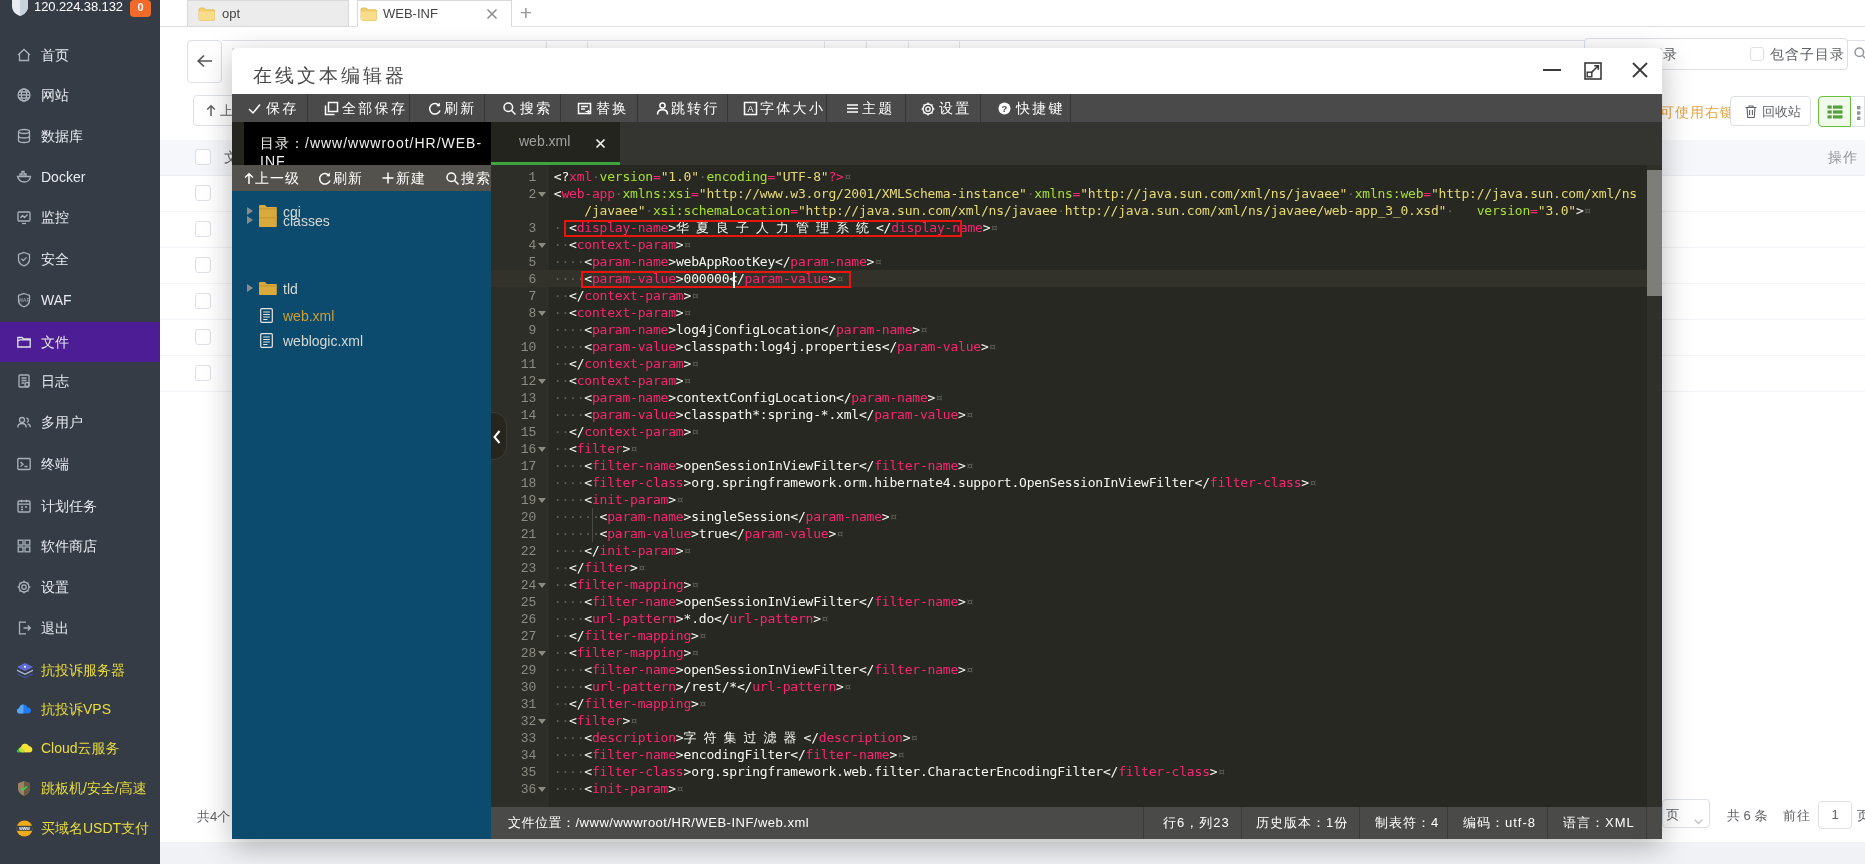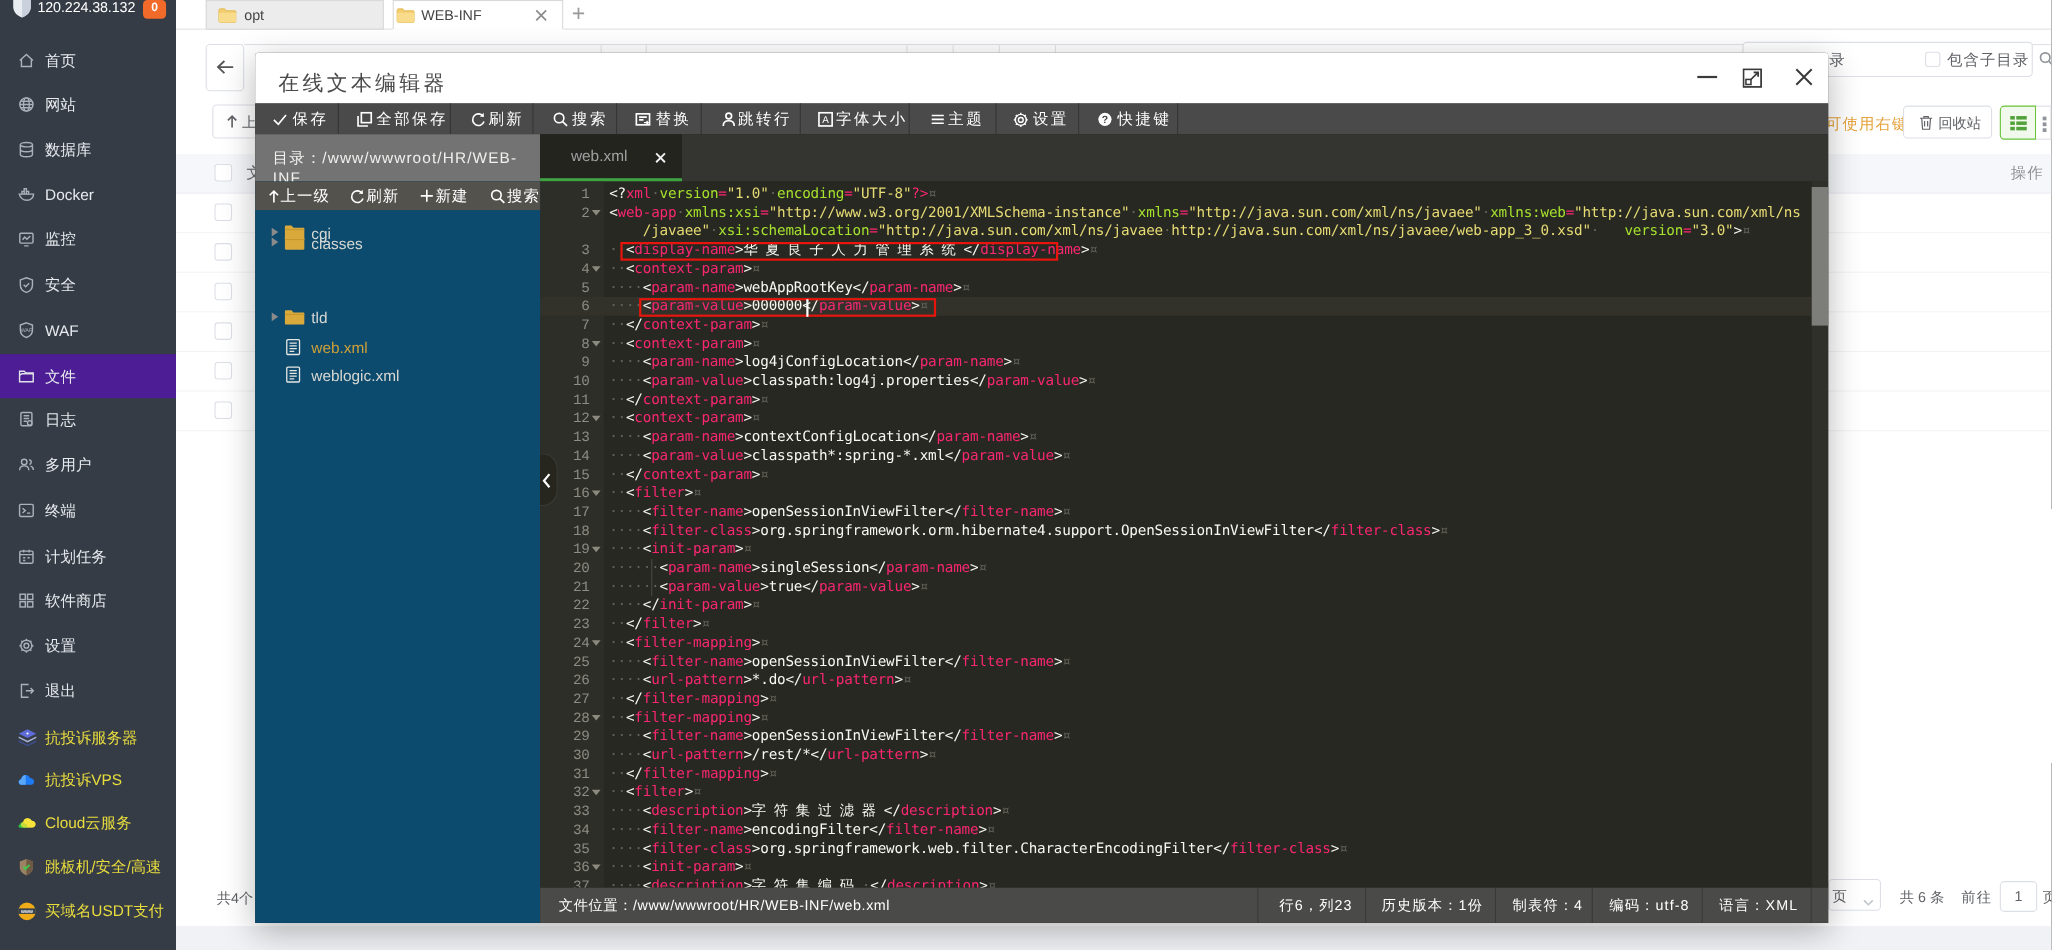--- a/index.html
+++ b/index.html
@@ -25,21 +25,21 @@
 .btn{position:absolute;border:1px solid #dcdfe6;border-radius:4px;background:#fff;color:#606266}
 .gy{color:#606266;font-size:14px}
 
 #modal{position:absolute;left:232px;top:48px;width:1430px;height:791px;z-index:10;box-shadow:0 8px 30px rgba(0,0,0,.28);background:#262621;border-radius:3px 3px 0 0}
 #mhead{position:absolute;left:0;top:0;width:1430px;height:46px;background:#fff;border-radius:3px 3px 0 0}
 #mtitle{position:absolute;left:21px;top:15px;font-size:19px;color:#4a4a4a;letter-spacing:3px}
 #mtool{position:absolute;left:0;top:46px;width:1430px;height:28px;background:#4a4a4a}
 #mtool .sep{position:absolute;top:0;width:1px;height:28px;background:#353535}
 #mtool .lb{position:absolute;top:4px;height:20px;line-height:20px;font-size:14px;color:#fff;letter-spacing:2.3px}
 #mtool svg{display:block}
-#mrow2l{position:absolute;left:0;top:74px;width:259px;height:43px;background:#737373;color:#f0f0ee}
+#mrow2l{position:absolute;left:12px;top:74px;width:259px;height:43px;background:#000000;color:#f0f0ee}
 #mrow2r{position:absolute;left:259px;top:74px;width:1171px;height:43px;background:#343431}
 #mtab{position:absolute;left:0;top:0;width:129px;height:40px;background:#24241f;color:#a0a0a0;font-size:14px}
 #mtabg{position:absolute;left:0;top:40px;width:129px;height:3px;background:#3ea441}
 #mleft{position:absolute;left:0;top:117px;width:259px;height:674px;background:#0c4a6e}
 #msub{position:absolute;left:0;top:0;width:259px;height:26px;background:#54524d;color:#fff;font-size:14px}
 #msub .lb{position:absolute;top:3px;height:20px;line-height:20px;font-size:14px;color:#fff;letter-spacing:1px}
 #msub svg{display:block}
 .titem{position:absolute;left:0;width:259px;height:26px;color:#d8d8d2;font-size:14px}
 .titem .ar{position:absolute;left:15px;top:8px;width:0;height:0;border-left:6px solid #8b8b8b;border-top:4.5px solid transparent;border-bottom:4.5px solid transparent}
 .titem .lb{position:absolute;left:51px;top:3px;line-height:20px;font-size:14px}
@@ -477,21 +477,20 @@
 <div class="r"><span class="n">27</span><span class="f"></span><code><span class="d">··</span><span class="b">&lt;/</span><span class="t">filter-mapping</span><span class="b">&gt;</span><span class="d">¤</span></code></div>
 <div class="r"><span class="n">28</span><span class="f"><i class="tri"></i></span><code><span class="d">··</span><span class="b">&lt;</span><span class="t">filter-mapping</span><span class="b">&gt;</span><span class="d">¤</span></code></div>
 <div class="r"><span class="n">29</span><span class="f"></span><code><span class="d">····</span><span class="b">&lt;</span><span class="t">filter-name</span><span class="b">&gt;</span><span class="w">openSessionInViewFilter</span><span class="b">&lt;/</span><span class="t">filter-name</span><span class="b">&gt;</span><span class="d">¤</span></code></div>
 <div class="r"><span class="n">30</span><span class="f"></span><code><span class="d">····</span><span class="b">&lt;</span><span class="t">url-pattern</span><span class="b">&gt;</span><span class="w">/rest/*</span><span class="b">&lt;/</span><span class="t">url-pattern</span><span class="b">&gt;</span><span class="d">¤</span></code></div>
 <div class="r"><span class="n">31</span><span class="f"></span><code><span class="d">··</span><span class="b">&lt;/</span><span class="t">filter-mapping</span><span class="b">&gt;</span><span class="d">¤</span></code></div>
 <div class="r"><span class="n">32</span><span class="f"><i class="tri"></i></span><code><span class="d">··</span><span class="b">&lt;</span><span class="t">filter</span><span class="b">&gt;</span><span class="d">¤</span></code></div>
 <div class="r"><span class="n">33</span><span class="f"></span><code><span class="d">····</span><span class="b">&lt;</span><span class="t">description</span><span class="b">&gt;</span><span class="k">字符集过滤器</span><span class="b">&lt;/</span><span class="t">description</span><span class="b">&gt;</span><span class="d">¤</span></code></div>
 <div class="r"><span class="n">34</span><span class="f"></span><code><span class="d">····</span><span class="b">&lt;</span><span class="t">filter-name</span><span class="b">&gt;</span><span class="w">encodingFilter</span><span class="b">&lt;/</span><span class="t">filter-name</span><span class="b">&gt;</span><span class="d">¤</span></code></div>
 <div class="r"><span class="n">35</span><span class="f"></span><code><span class="d">····</span><span class="b">&lt;</span><span class="t">filter-class</span><span class="b">&gt;</span><span class="w">org.springframework.web.filter.CharacterEncodingFilter</span><span class="b">&lt;/</span><span class="t">filter-class</span><span class="b">&gt;</span><span class="d">¤</span></code></div>
 <div class="r"><span class="n">36</span><span class="f"><i class="tri"></i></span><code><span class="d">····</span><span class="b">&lt;</span><span class="t">init-param</span><span class="b">&gt;</span><span class="d">¤</span></code></div>
-<div class="r"><span class="n">37</span><span class="f"></span><code><span class="d">····</span><span class="b">&lt;</span><span class="t">description</span><span class="b">&gt;</span><span class="k">字符集编码</span><span class="d">·</span><span class="b">&lt;/</span><span class="t">description</span><span class="b">&gt;</span><span class="d">¤</span></code></div>
         </div>
         <div class="redbox" style="left:73px;top:55px;width:398px;height:17px"></div>
 <div class="redbox" style="left:90px;top:106px;width:270px;height:17px"></div>
 <div id="cursor"></div>
 <div style="position:absolute;left:101px;top:342.5px;width:1px;height:34px;background:#4a4a42"></div>
       </div>
  <div id="mleft">
         <div id="msub">
  <span style="position:absolute;left:10px;top:6px">
             <svg width="14" height="15" viewBox="0 0 14 15" style="">

